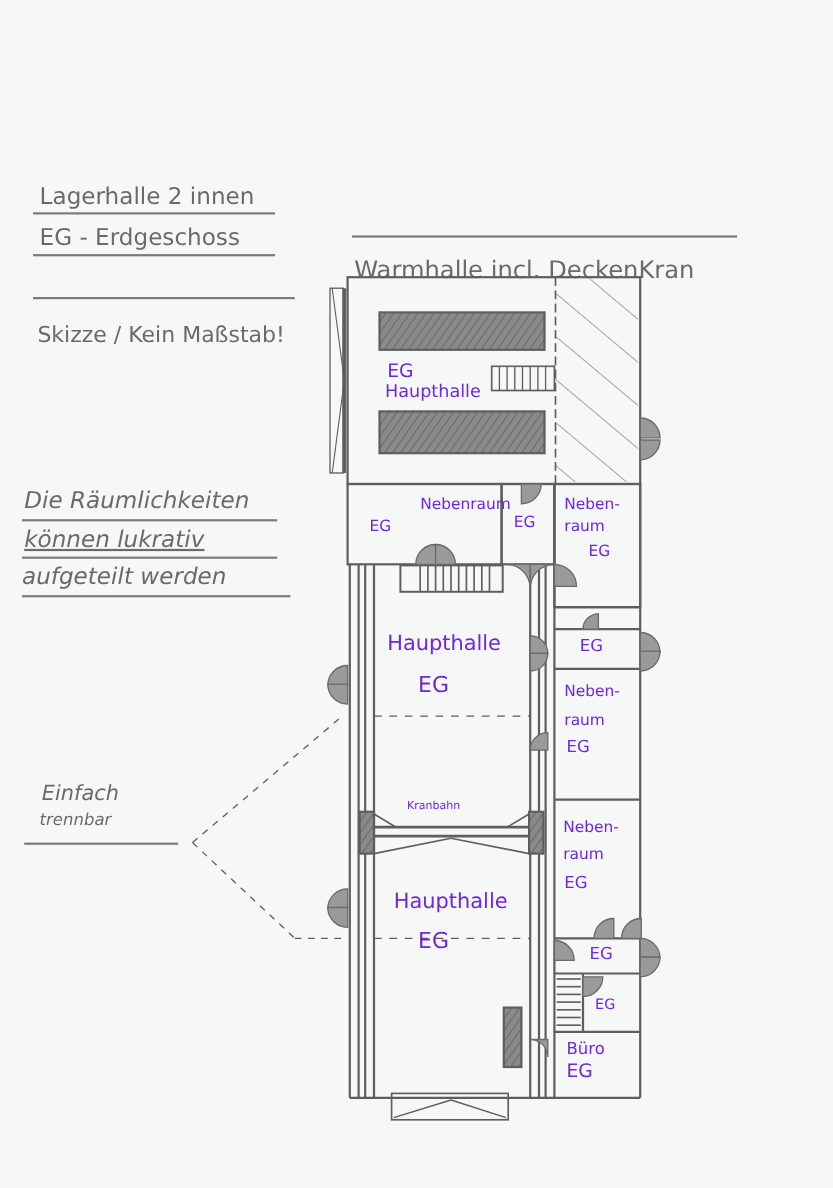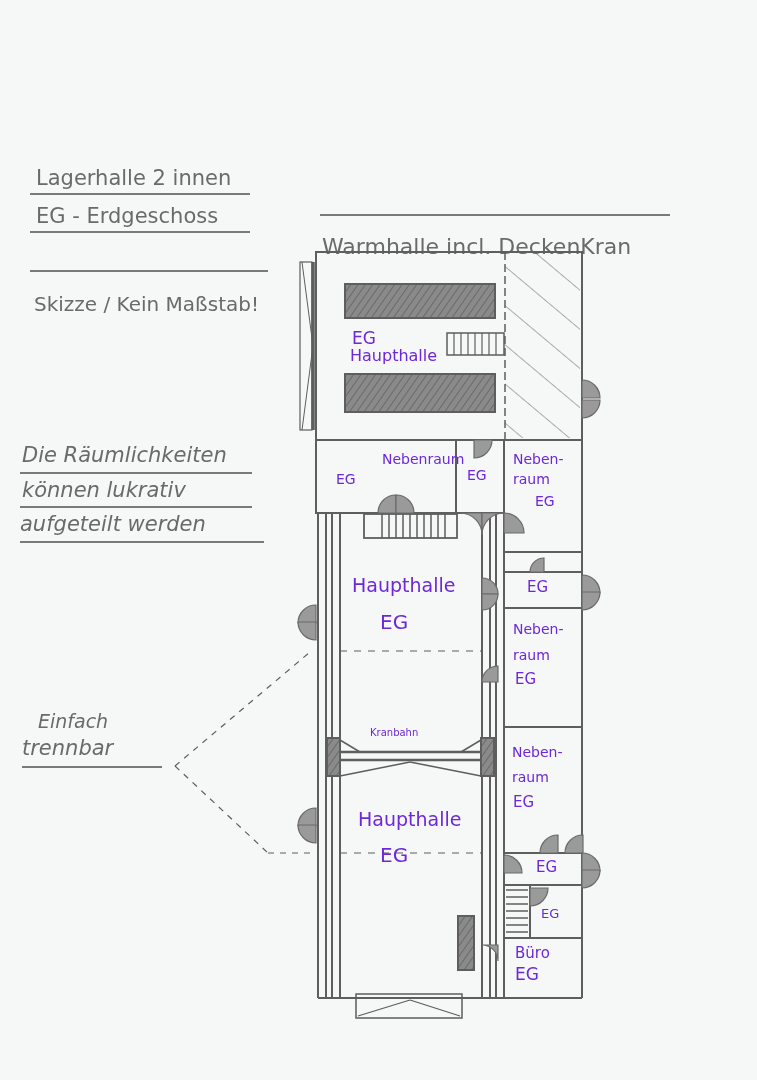--- a/index.html
+++ b/index.html
@@ -23,27 +23,27 @@
 <div class="hand" style="left:36px;top:204px;font-size:21px;">EG - Erdgeschoss</div>
 <div class="uline" style="left:30px;top:231px;width:220px;"></div>
 <div class="hand" style="left:34px;top:244px;font-size:20px;margin-top:48px;">Skizze / Kein Maßstab!</div>
 <div class="uline" style="left:30px;top:270px;width:238px;"></div>
 
 <div class="hand" style="left:322px;top:186px;font-size:22px;margin-top:48px;">Warmhalle incl. DeckenKran</div>
 <div class="uline" style="left:320px;top:214px;width:350px;"></div>
 
 <div class="hand italic" style="left:22px;top:443px;font-size:21px;text-align:center;">Die Räumlichkeiten</div>
 <div class="uline" style="left:20px;top:472px;width:232px;"></div>
-<div class="hand italic" style="left:22px;top:478px;font-size:21px;">können lukrativ</div>
+<div class="hand italic" style="left:22px;top:478px;font-size:21px;text-decoration:underline;">können lukrativ</div>
 <div class="uline" style="left:20px;top:506px;width:232px;"></div>
 <div class="hand italic" style="left:20px;top:512px;font-size:21px;">aufgeteilt werden</div>
 <div class="uline" style="left:20px;top:541px;width:244px;"></div>
 
 <div class="hand italic" style="left:38px;top:710px;font-size:19px;">Einfach</div>
-<div class="hand italic" style="left:22px;top:736px;font-size:21px;">trennbar</div>
+<div class="hand italic" style="left:36px;top:736px;font-size:15px;">trennbar</div>
 <div class="uline" style="left:22px;top:766px;width:140px;height:1.5px;"></div>
 
 <svg class="plan" width="757" height="1080">
   <defs>
     <pattern id="hatch" patternUnits="userSpaceOnUse" width="6" height="6" patternTransform="rotate(35)">
       <rect width="6" height="6" fill="#8a8a8a"></rect>
       <line x1="0" y1="0" x2="0" y2="6" stroke="#6a6a6a" stroke-width="2"></line>
     </pattern>
     <pattern id="wide-hatch" patternUnits="userSpaceOnUse" width="30" height="30" patternTransform="rotate(-50)">
       <line x1="0" y1="0" x2="0" y2="30" stroke="#777" stroke-width="1.2"></line>

